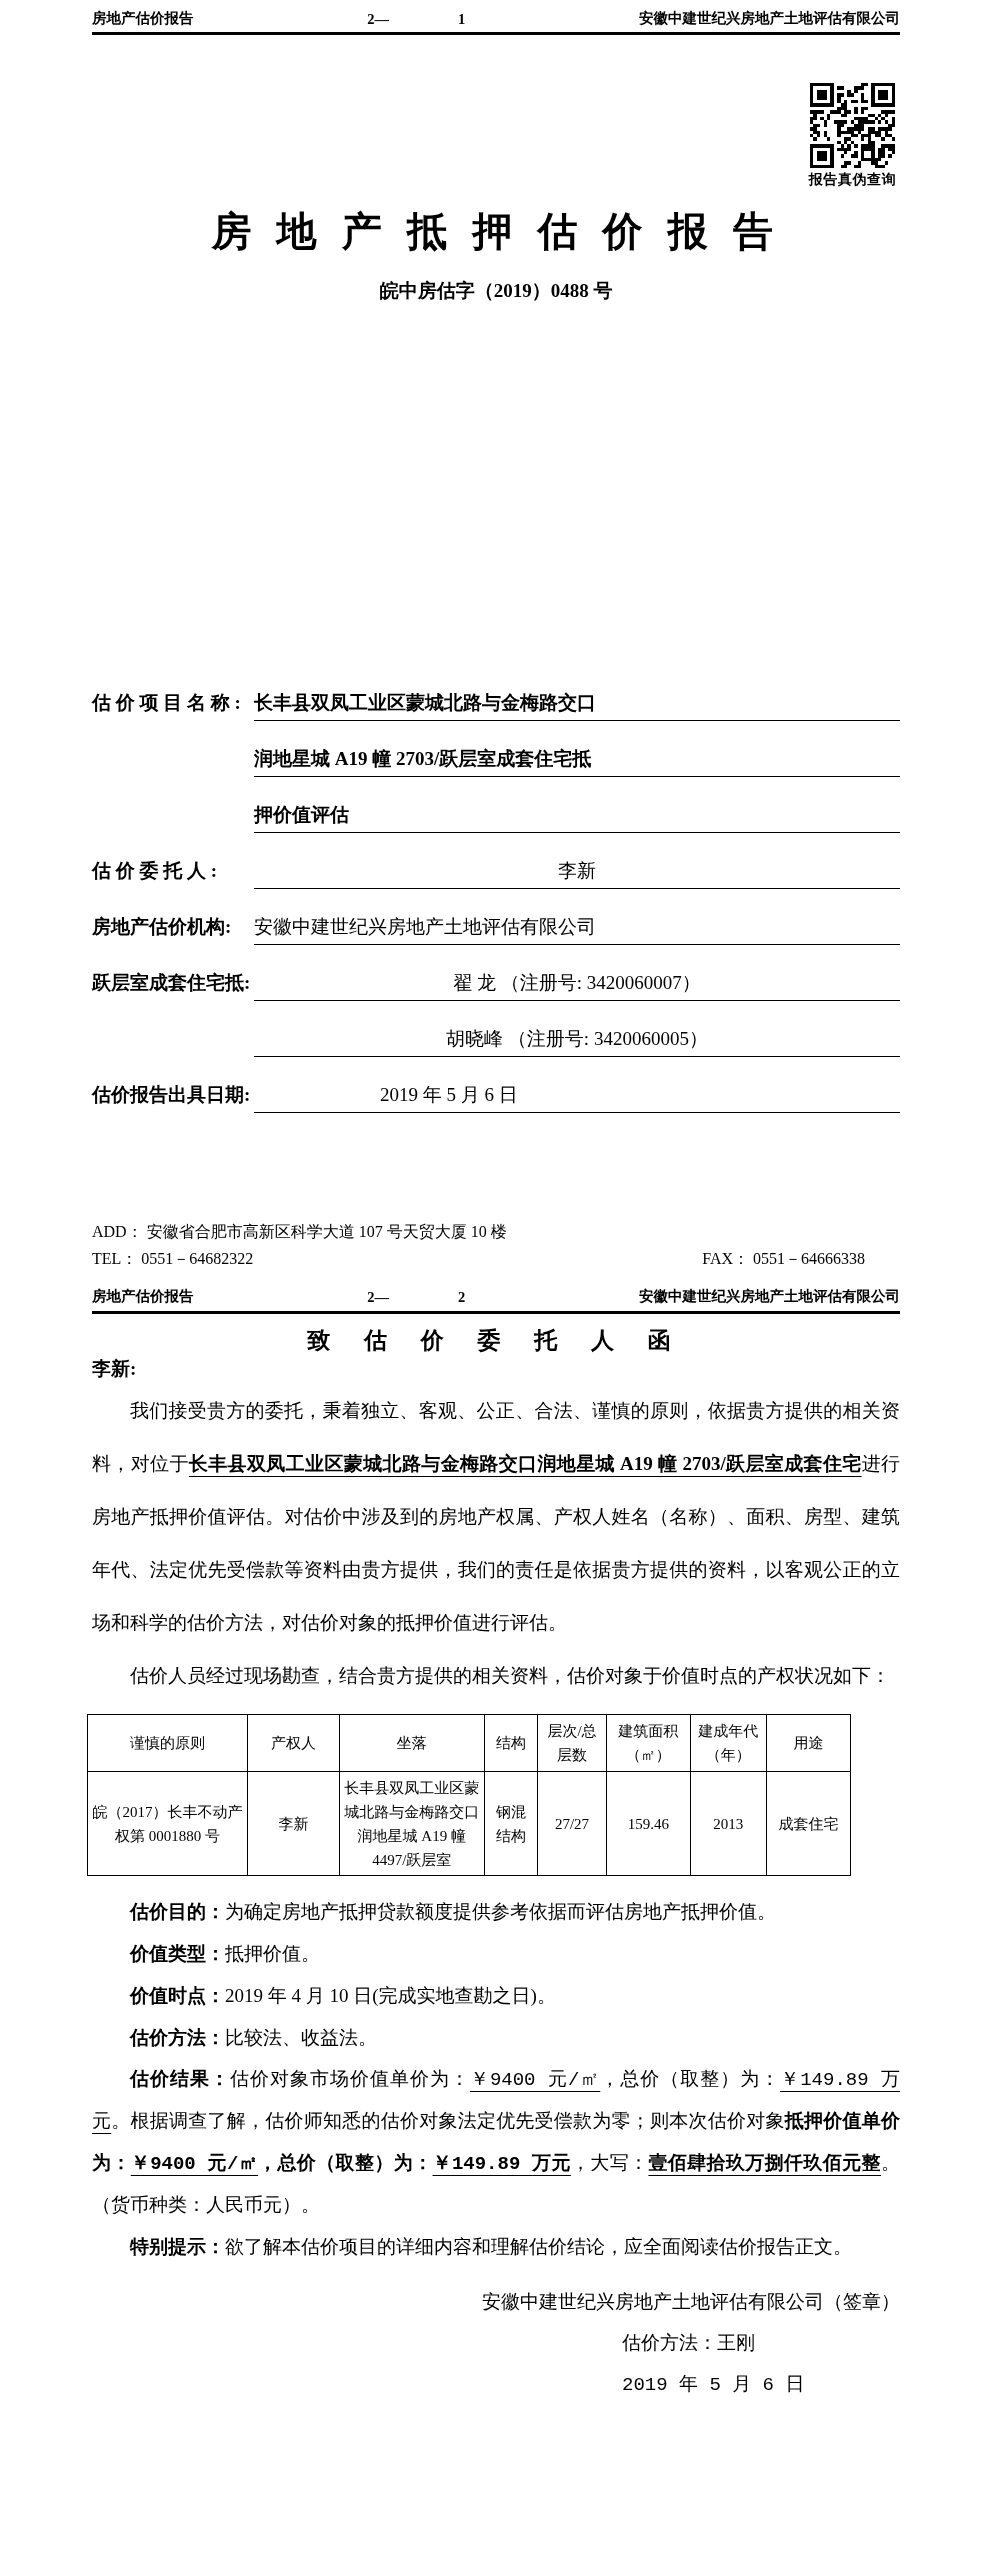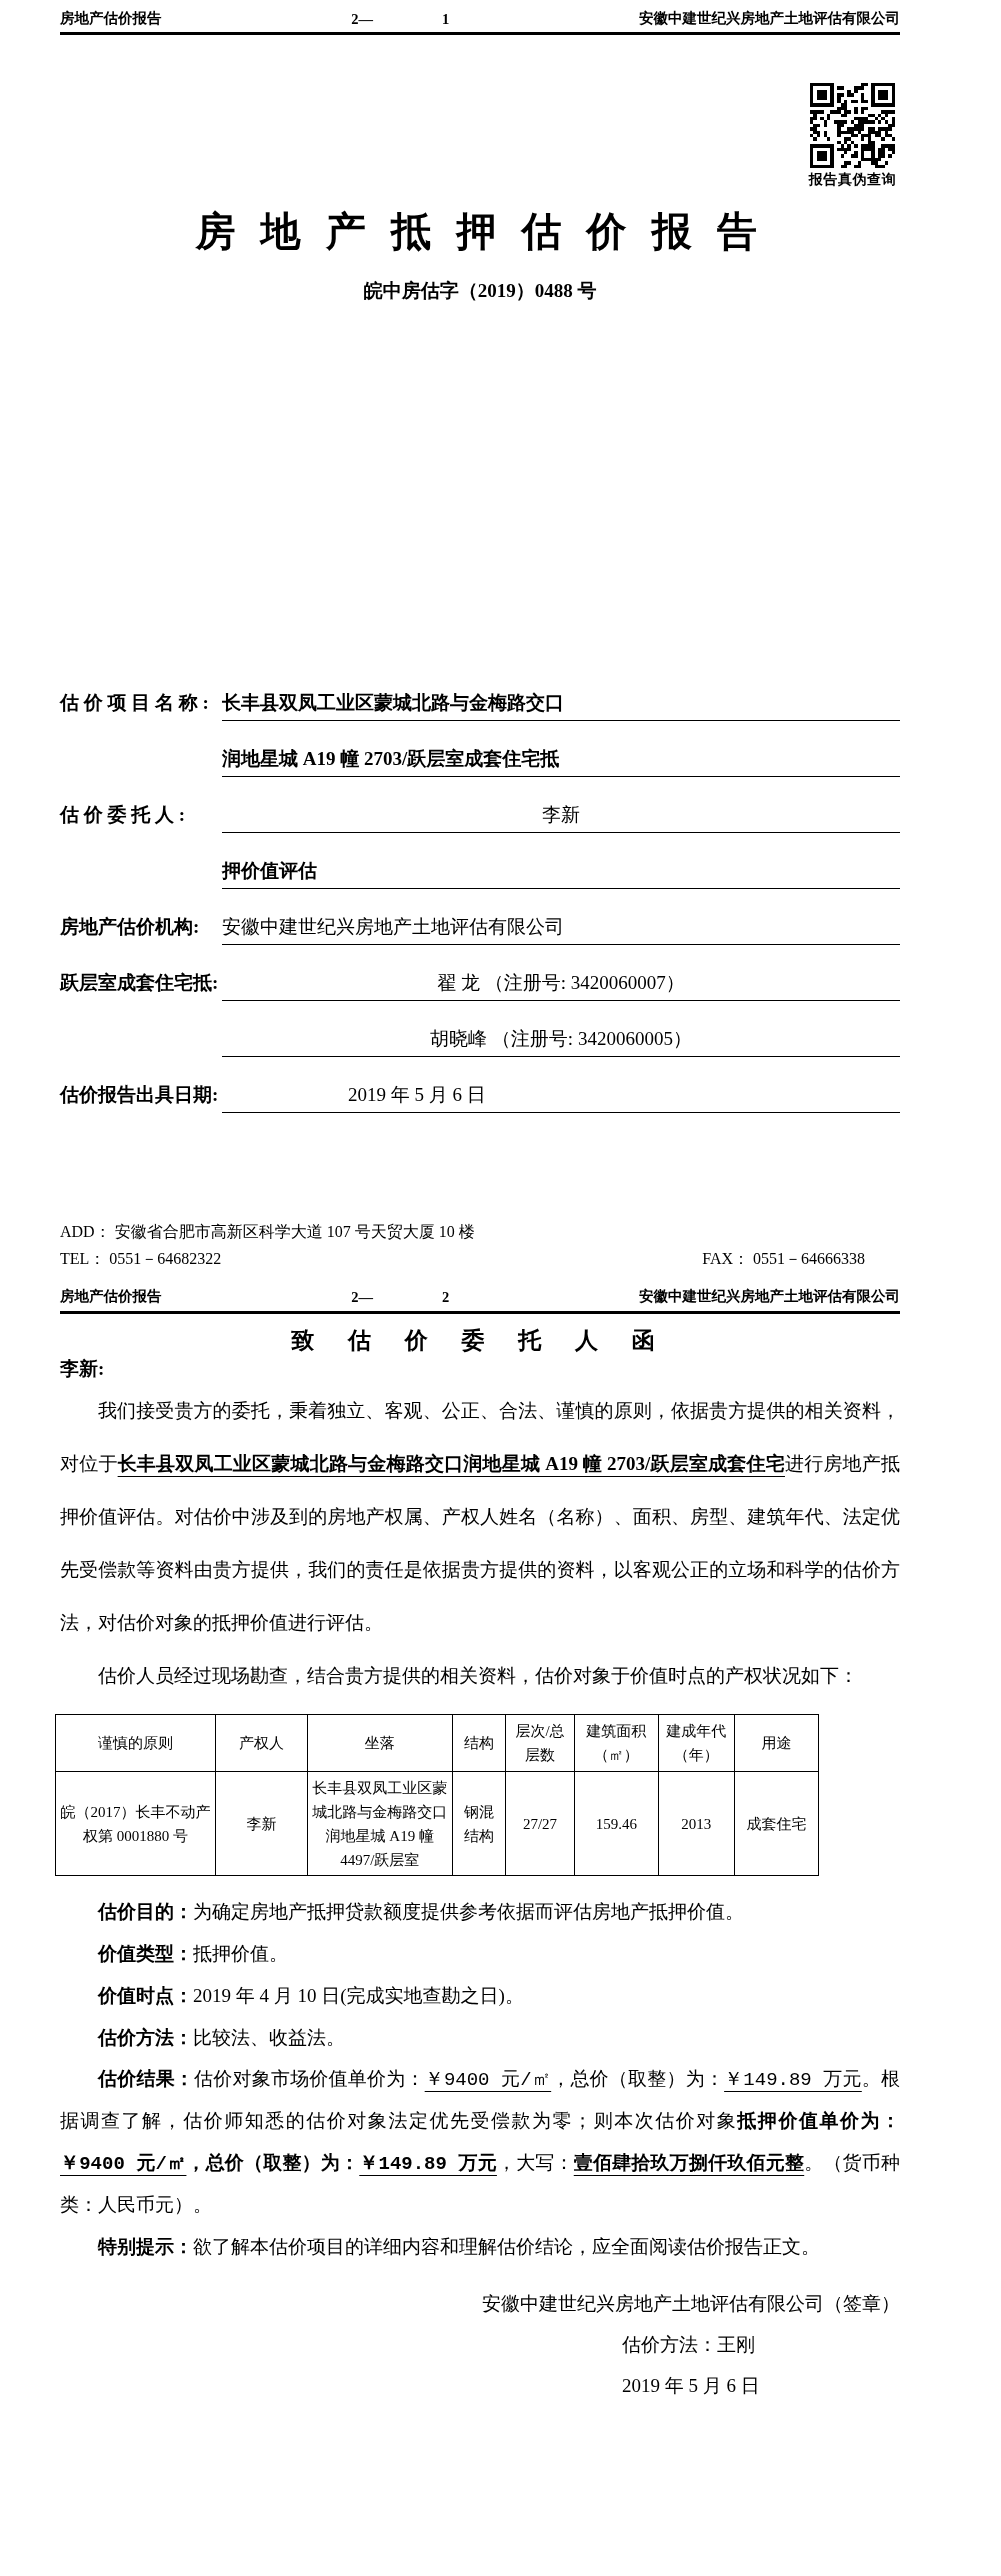--- a/index.html
+++ b/index.html
@@ -6,21 +6,21 @@
   html,body { background:#888; }
   .page {
     position:relative;
     width:1002px; height:2576px;
     margin:0 auto;
     background:#ffffff;
     color:#000;
     font-family:"Liberation Serif","DejaVu Serif",serif;
     overflow:hidden;
   }
-  .content { padding-left:60px; padding-right:102px; }
+  .content { padding-left:92px; padding-right:102px; }
 
   
   .doc-header {
     display:flex; justify-content:space-between; align-items:flex-end;
     font-size:14.5px; font-weight:bold;
     padding-top:8.8px; padding-bottom:4.4px;
     border-bottom:3.2px solid #000;
   }
   .hdr-center { display:flex; gap:69px; font-weight:bold; }
 
@@ -77,21 +77,21 @@
   }
   .prop-table th { height:56px; }
   .prop-table td { height:81px; }
 
   
   .items { margin-top:15px; }
   .item { font-size:19px; line-height:42px; text-indent:2em; text-align:justify; }
   .item-label { font-weight:bold; }
   .result-para, .note-para { font-size:19px; line-height:42px; text-align:justify; text-indent:2em;font-family:Liberation Mono, monospace; }
 
-  .signature { margin-top:14px; display:flex; flex-direction:column; align-items:flex-end; font-size:19px; line-height:41px; }
+  .signature { margin-top:14px; display:flex; flex-direction:column; align-items:flex-end; font-size:19px; line-height:41px;font-family:Liberation Mono, monospace; }
   .sig-sub { width:278px; text-align:left; }
 </style>
 </head>
 <body>
 
 <div class="page">
   <div class="content">
 
     <div class="doc-header">
       <span>房地产估价报告</span>
@@ -326,26 +326,26 @@
     <div class="fields">
       <div class="field-row">
         <span class="field-label">估 价 项 目 名 称 :</span>
         <span class="field-value bold">长丰县双凤工业区蒙城北路与金梅路交口</span>
       </div>
       <div class="field-row">
         <span class="field-label"></span>
         <span class="field-value bold">润地星城 A19 幢 2703/跃层室成套住宅抵</span>
       </div>
       <div class="field-row">
+        <span class="field-label"></span>
+        <span class="field-value bold">押价值评估</span>
+      </div>
+      <div class="field-row">
         <span class="field-label">估 价 委 托 人 :</span>
         <span class="field-value center">李新</span>
-      </div>
-      <div class="field-row">
-        <span class="field-label"></span>
-        <span class="field-value bold">押价值评估</span>
       </div>
       <div class="field-row">
         <span class="field-label">房地产估价机构:</span>
         <span class="field-value">安徽中建世纪兴房地产土地评估有限公司</span>
       </div>
       <div class="field-row">
         <span class="field-label">跃层室成套住宅抵:</span>
         <span class="field-value center">翟  龙  （注册号: 3420060007）</span>
       </div>
       <div class="field-row">

